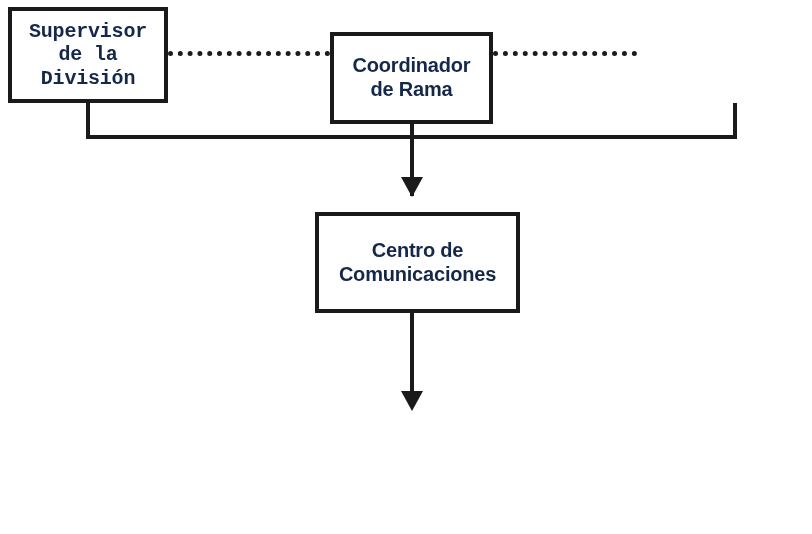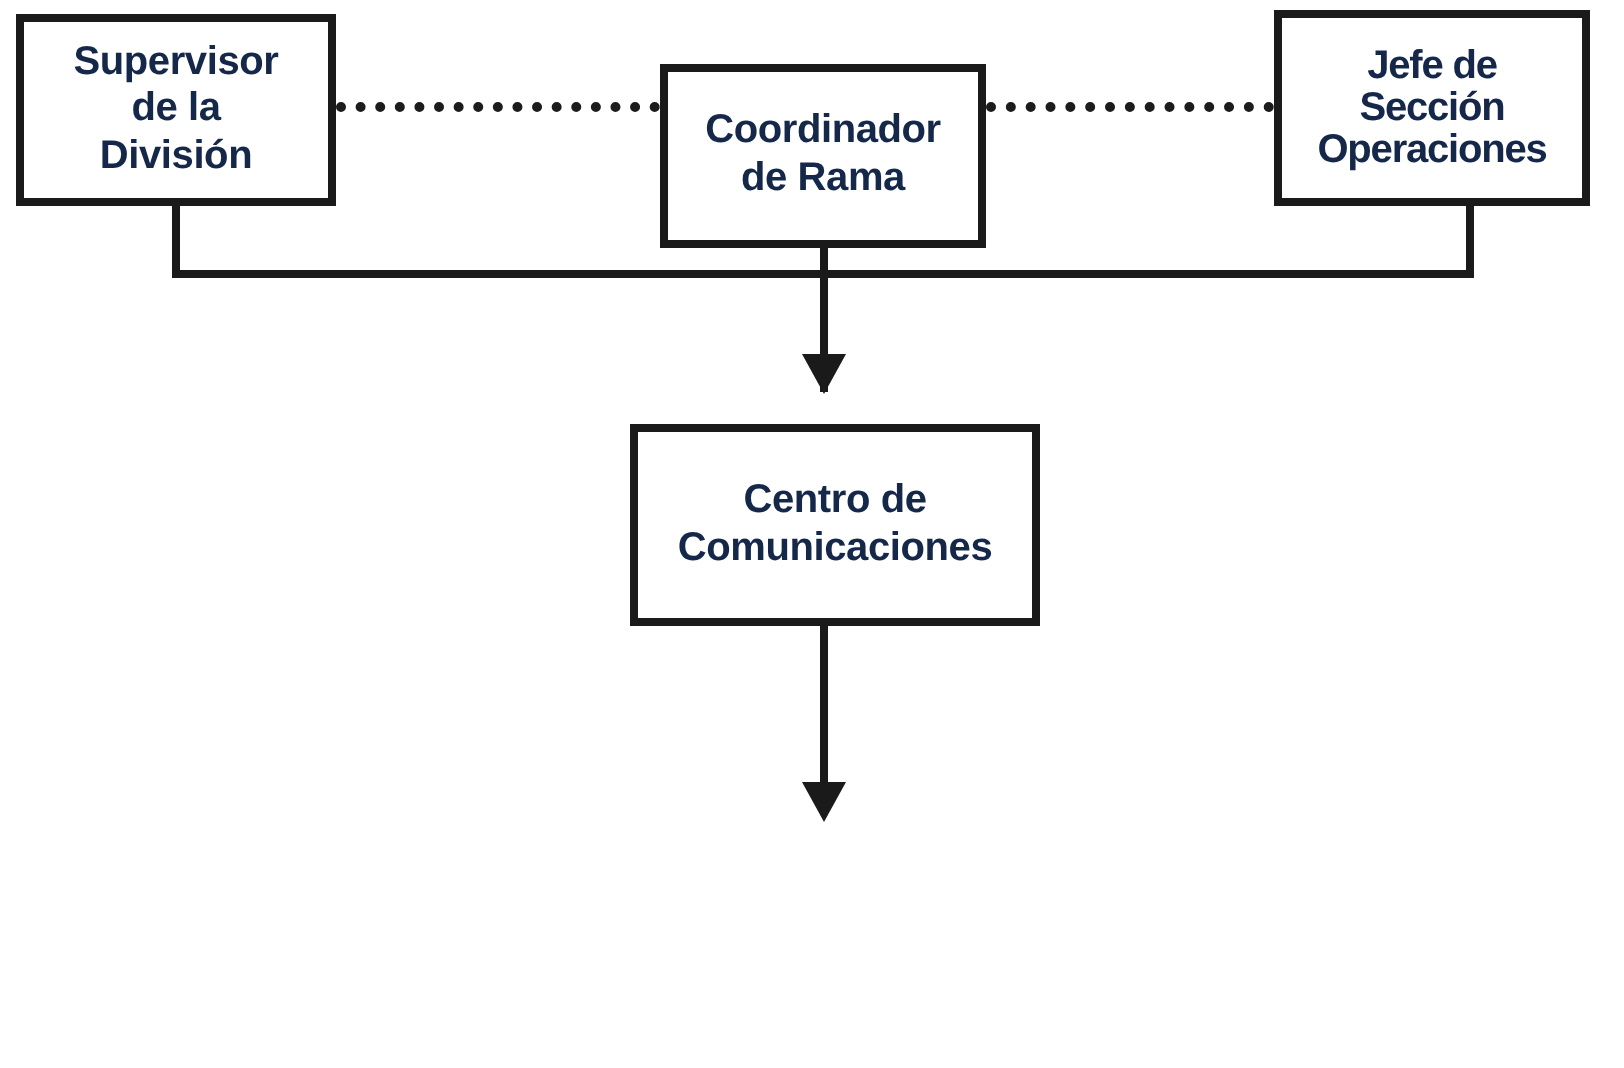--- a/index.html
+++ b/index.html
@@ -40,21 +40,21 @@
     white-space: pre-line;
     padding: 0 4px;
   }
 
   #node-supervisor   { left: 8px;   top: 7px;   width: 160px; height: 96px; }
   #node-coordinador  { left: 330px; top: 8px;   width: 163px; height: 92px; margin-top: 24px; }
   #node-jefe         { left: 637px; top: 5px;   width: 158px; height: 98px; }
   #node-centro       { left: 315px; top: 212px; width: 205px; height: 101px; }
   #node-unidad       { left: 330px; top: 432px; width: 167px; height: 90px; }
 
-  #node-supervisor  .label { font-size: 20px; }
+  #node-supervisor  .label { font-size: 20px; font-family: Liberation Mono, monospace; }
   #node-coordinador .label { font-size: 20px; }
   #node-jefe        .label { font-size: 20px; letter-spacing: -0.6px; line-height: 1.05; }
   #node-centro      .label { font-size: 20px; }
   #node-unidad      .label { font-size: 19px; }
 
   
   .conn { position: absolute; z-index: 1; }
 
   
   .dotted {
@@ -115,25 +115,20 @@
     <div class="label">Supervisor
 de la
 División</div>
   </div>
 
   <div class="node" id="node-coordinador">
     <div class="label">Coordinador
 de Rama</div>
   </div>
 
-  <div class="node" id="node-jefe">
-    <div class="label">Jefe de
-Sección
-Operaciones</div>
-  </div>
 
   <div class="node" id="node-centro">
     <div class="label">Centro de
 Comunicaciones</div>
   </div>
 
 
 </div>
 
 </body></html>

